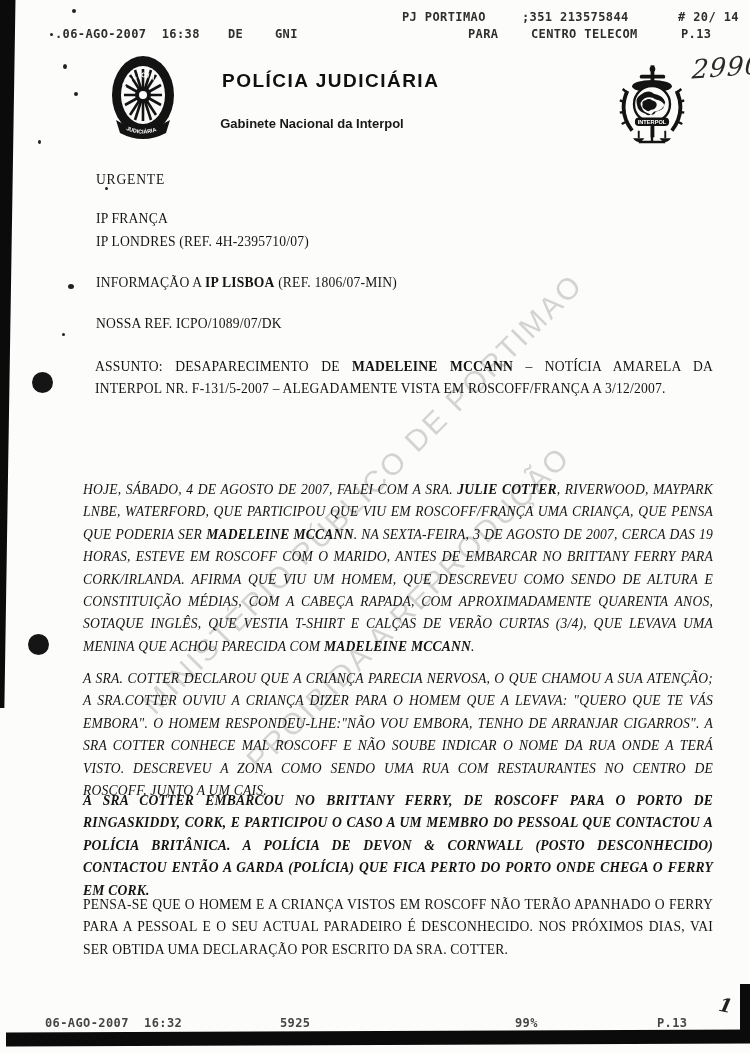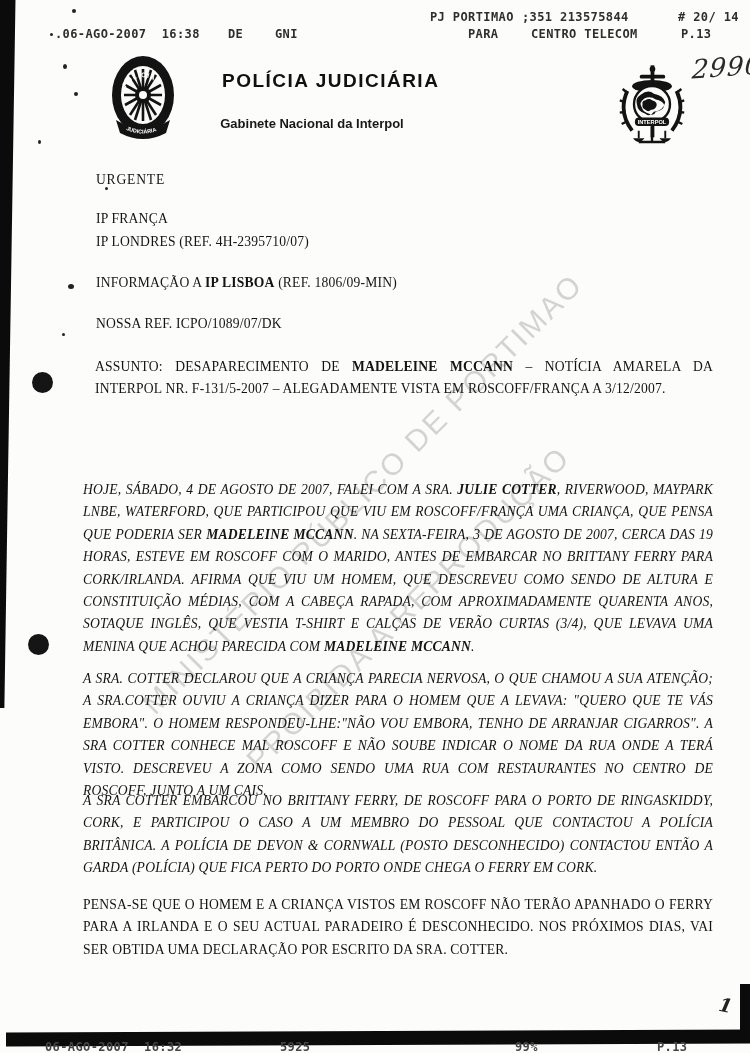--- a/index.html
+++ b/index.html
@@ -9,21 +9,21 @@
   .edge-strip{position:absolute;left:-7px;top:-10px;width:17px;height:718px;background:#0b0b0b;
               transform:rotate(0.9deg);}
   .bottom-bar{position:absolute;left:6px;top:1031px;width:744px;height:14px;background:#0b0b0b;
               transform:rotate(-0.25deg);}
   .right-mark{position:absolute;left:740px;top:984px;width:10px;height:55px;background:#0b0b0b;}
   .punch-dot{position:absolute;background:#151515;border-radius:50%;}
   .speck{position:absolute;background:#222;border-radius:50%;}
   
   .fax{position:absolute;font-family:"DejaVu Sans Mono",monospace;font-size:12px;
        font-weight:bold;color:#2e2e2e;white-space:pre;letter-spacing:0.4px;}
-  .fax-footer{color:#454545;margin-top:24px;}
+  .fax-footer{color:#454545;}
   
   .title{position:absolute;left:222px;top:70px;width:180px;text-align:left;
          font-family:"Liberation Sans",sans-serif;font-weight:bold;font-size:19px;
          letter-spacing:1.5px;color:#101010;white-space:nowrap;}
   .subtitle{position:absolute;left:217px;top:116px;width:190px;text-align:center;
             font-family:"Liberation Sans",sans-serif;font-weight:bold;font-size:13px;
             color:#181818;white-space:nowrap;}
   .handnum{position:absolute;left:692px;top:52px;font-family:"DejaVu Serif",serif;
            font-style:italic;font-size:26px;color:#2a2a2a;transform:rotate(-4deg) skewX(-8deg);
            letter-spacing:1px;}
@@ -54,21 +54,21 @@
   <div class="punch-dot" style="left:28px;top:634px;width:21px;height:21px;"></div>
   <div class="speck" style="left:72px;top:9px;width:4px;height:4px;"></div>
   <div class="speck" style="left:50px;top:33px;width:3px;height:3px;"></div>
   <div class="speck" style="left:63px;top:64px;width:4px;height:5px;"></div>
   <div class="speck" style="left:74px;top:92px;width:4px;height:4px;"></div>
   <div class="speck" style="left:38px;top:140px;width:3px;height:4px;"></div>
   <div class="speck" style="left:105px;top:187px;width:3px;height:3px;"></div>
   <div class="speck" style="left:68px;top:284px;width:6px;height:5px;"></div>
   <div class="speck" style="left:62px;top:333px;width:3px;height:3px;"></div>
 
-  <div class="fax" style="left:402px;top:10px;margin-left:28px;">PJ PORTIMAO</div>
+  <div class="fax" style="left:402px;top:10px;">PJ PORTIMAO</div>
   <div class="fax" style="left:522px;top:10px;">;351 213575844</div>
   <div class="fax" style="left:678px;top:10px;"># 20/ 14</div>
   <div class="fax" style="left:55px;top:27px;">.06-AGO-2007  16:38</div>
   <div class="fax" style="left:228px;top:27px;">DE</div>
   <div class="fax" style="left:275px;top:27px;">GNI</div>
   <div class="fax" style="left:468px;top:27px;">PARA</div>
   <div class="fax" style="left:531px;top:27px;">CENTRO TELECOM</div>
   <div class="fax" style="left:681px;top:27px;">P.13</div>
 
   <div style="position:absolute;left:108px;top:53px;">
@@ -127,34 +127,34 @@
   <div class="handnum">2990</div>
 
   <div class="wm" style="left:148px;top:692px;">MINISTÉRIO PÚBLICO DE PORTIMAO</div>
   <div class="wm" style="left:252px;top:748px;">PROIBIDA A REPRODUÇÃO</div>
 
   <div class="line urgente" style="left:96px;top:172px;">URGENTE</div>
 
   <div class="line" style="left:96px;top:211px;">IP FRANÇA</div>
   <div class="line" style="left:96px;top:234px;">IP LONDRES (REF. 4H-2395710/07)</div>
 
-  <div class="line" style="left:96px;top:275px;"><span>INFORMAÇÃO A </span><span class="b">IP LISBOA</span><span> (REF. 1806/09-MIN)</span></div>
+  <div class="line" style="left:96px;top:275px;"><span>INFORMAÇÃO A </span><span class="b">IP LISBOA</span><span> (REF. 1806/07-MIN)</span></div>
 
   <div class="line" style="left:96px;top:316px;">NOSSA REF. ICPO/1089/07/DK</div>
 
   <div class="blk" style="left:95px;top:356px;width:618px;"><span>ASSUNTO: DESAPARECIMENTO DE </span><span class="b">MADELEINE MCCANN</span><span> – NOTÍCIA AMARELA DA INTERPOL NR. F-131/5-2007 – ALEGADAMENTE VISTA EM ROSCOFF/FRANÇA A 3/12/2007.</span></div>
 
 
   <div class="blk it" style="left:83px;top:479px;width:630px;"><span>HOJE, SÁBADO, 4 DE AGOSTO DE 2007, FALEI COM A SRA. </span><span class="b">JULIE COTTER</span><span>, RIVERWOOD, MAYPARK LNBE, WATERFORD, QUE PARTICIPOU QUE VIU EM ROSCOFF/FRANÇA UMA CRIANÇA, QUE PENSA QUE PODERIA SER </span><span class="b">MADELEINE MCCANN</span><span>. NA SEXTA-FEIRA, 3 DE AGOSTO DE 2007, CERCA DAS 19 HORAS, ESTEVE EM ROSCOFF COM O MARIDO, ANTES DE EMBARCAR NO BRITTANY FERRY PARA CORK/IRLANDA. AFIRMA QUE VIU UM HOMEM, QUE DESCREVEU COMO SENDO DE ALTURA E CONSTITUIÇÃO MÉDIAS, COM A CABEÇA RAPADA, COM APROXIMADAMENTE QUARENTA ANOS, SOTAQUE INGLÊS, QUE VESTIA T-SHIRT E CALÇAS DE VERÃO CURTAS (3/4), QUE LEVAVA UMA MENINA QUE ACHOU PARECIDA COM </span><span class="b">MADELEINE MCCANN</span><span>.</span></div>
 
   <div class="blk it" style="left:83px;top:668px;width:630px;">A SRA. COTTER DECLAROU QUE A CRIANÇA PARECIA NERVOSA, O QUE CHAMOU A SUA ATENÇÃO; A SRA.COTTER OUVIU A CRIANÇA DIZER PARA O HOMEM QUE A LEVAVA: "QUERO QUE TE VÁS EMBORA". O HOMEM RESPONDEU-LHE:"NÃO VOU EMBORA, TENHO DE ARRANJAR CIGARROS". A SRA COTTER CONHECE MAL ROSCOFF E  NÃO SOUBE INDICAR O NOME DA RUA ONDE A TERÁ VISTO. DESCREVEU A ZONA COMO SENDO UMA RUA COM RESTAURANTES NO CENTRO DE ROSCOFF, JUNTO A UM CAIS.</div>
 
-  <div class="blk it" style="left:83px;top:790px;width:630px;">A SRA COTTER EMBARCOU NO BRITTANY FERRY, DE ROSCOFF PARA O PORTO DE RINGASKIDDY, CORK, E PARTICIPOU O CASO A UM MEMBRO DO PESSOAL QUE CONTACTOU A POLÍCIA BRITÂNICA. A POLÍCIA DE DEVON &amp; CORNWALL (POSTO DESCONHECIDO) CONTACTOU ENTÃO A GARDA (POLÍCIA) QUE FICA PERTO DO PORTO ONDE CHEGA O FERRY EM CORK.</div>
+  <div class="blk it" style="left:83px;top:790px;width:630px;font-weight:bold;">A SRA COTTER EMBARCOU NO BRITTANY FERRY, DE ROSCOFF PARA O PORTO DE RINGASKIDDY, CORK, E PARTICIPOU O CASO A UM MEMBRO DO PESSOAL QUE CONTACTOU A POLÍCIA BRITÂNICA. A POLÍCIA DE DEVON &amp; CORNWALL (POSTO DESCONHECIDO) CONTACTOU ENTÃO A GARDA (POLÍCIA) QUE FICA PERTO DO PORTO ONDE CHEGA O FERRY EM CORK.</div>
 
-  <div class="blk" style="left:83px;top:894px;width:630px;">PENSA-SE QUE O HOMEM E A CRIANÇA VISTOS EM ROSCOFF NÃO TERÃO APANHADO O FERRY PARA A IRLANDA E O SEU ACTUAL PARADEIRO É DESCONHECIDO. NOS PRÓXIMOS DIAS, VAI SER OBTIDA UMA DECLARAÇÃO POR ESCRITO DA SRA. COTTER.</div>
+  <div class="blk" style="left:83px;top:894px;width:630px;">PENSA-SE QUE O HOMEM E A CRIANÇA VISTOS EM ROSCOFF NÃO TERÃO APANHADO O FERRY PARA A PESSOAL E O SEU ACTUAL PARADEIRO É DESCONHECIDO. NOS PRÓXIMOS DIAS, VAI SER OBTIDA UMA DECLARAÇÃO POR ESCRITO DA SRA. COTTER.</div>
 
   <div class="fax fax-footer" style="left:45px;top:1016px;">06-AGO-2007  16:32</div>
   <div class="fax fax-footer" style="left:280px;top:1016px;">5925</div>
   <div class="fax fax-footer" style="left:515px;top:1016px;">99%</div>
   <div class="fax fax-footer" style="left:657px;top:1016px;">P.13</div>
   <div class="handone">1</div>
 
 </div>
 
 </body></html>

